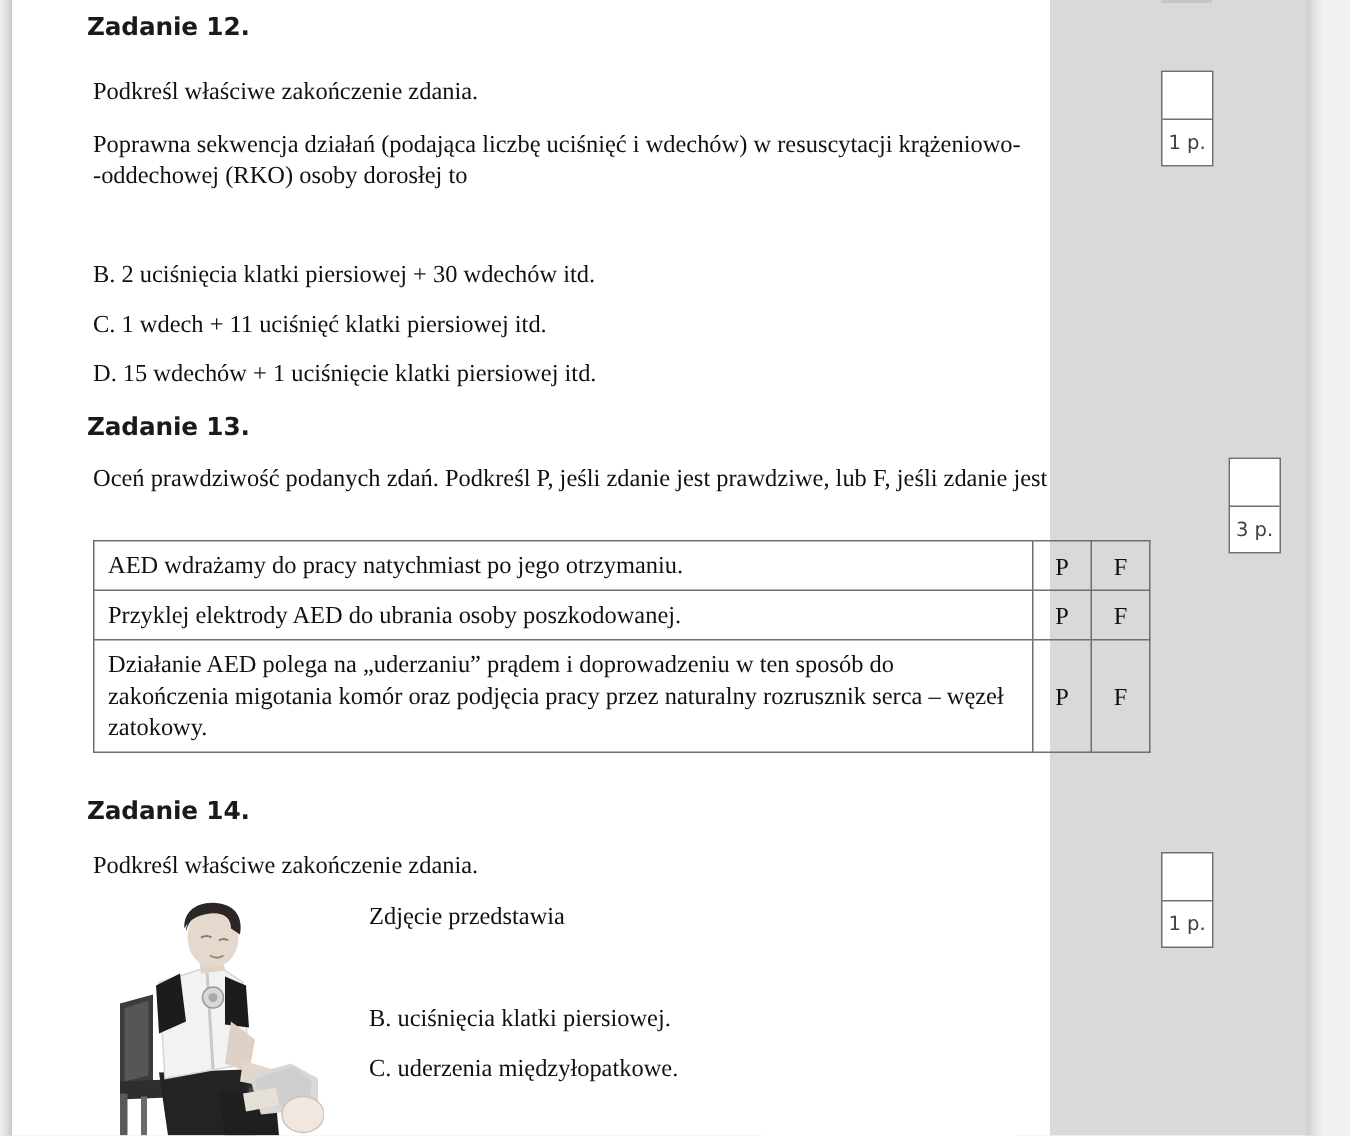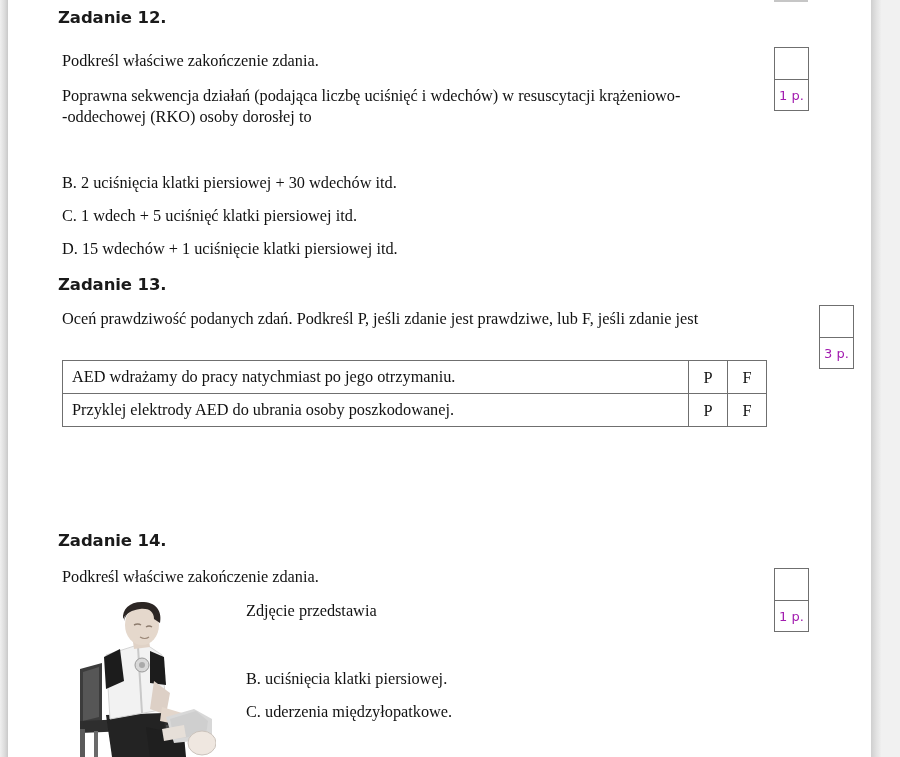--- a/index.html
+++ b/index.html
@@ -10,21 +10,21 @@
     width: 900px;
     height: 757px;
     background: #d9d9d9;
     font-family: "Liberation Serif", serif;
     overflow: hidden;
   }
   .page {
     position: absolute;
     left: 8px;
     top: 0;
-    width: 891px;
+    width: 692px;
     height: 757px;
     background: #ffffff;
     box-shadow: 0 0 0 0 transparent;
   }
   .page-edge-right {
     position: absolute;
     left: 871px;
     top: 0;
     width: 10px;
     height: 757px;
@@ -88,21 +88,21 @@
   .pts-box .cell-empty {
     height: 32px;
     border-bottom: 1px solid #6f6f6f;
     box-sizing: border-box;
   }
   .pts-box .cell-val {
     height: 30px;
     box-sizing: border-box;
     font-family: "DejaVu Sans", sans-serif;
     font-size: 13px;
-    color: #a21caf;
+    color: #404040;
     display: flex;
     align-items: center;
     padding-left: 4px;
   }
   .pts-stub {
     position: absolute;
     left: 766px;
     top: 0;
     width: 34px;
     height: 2px;
@@ -157,21 +157,21 @@
   <div class="pts-stub"></div>
 
   <div class="task-heading" style="top:8px;">Zadanie 12.</div>
 
   <div class="body-text" style="top:50px;">Podkreśl właściwe zakończenie zdania.</div>
 
   <div class="body-text" style="top:85px; width:700px;">Poprawna sekwencja działań (podająca liczbę uciśnięć i wdechów) w resuscytacji krążeniowo-</div>
   <div class="body-text" style="top:106px; width:700px;">-oddechowej (RKO) osoby dorosłej to</div>
 
   <div class="opt" style="top:173px;">B. 2 uciśnięcia klatki piersiowej + 30 wdechów itd.</div>
-  <div class="opt" style="top:206px;">C. 1 wdech + 5 uciśnięć klatki piersiowej itd.</div>
+  <div class="opt" style="top:206px;">C. 1 wdech + 11 uciśnięć klatki piersiowej itd.</div>
   <div class="opt" style="top:239px;">D. 15 wdechów + 1 uciśnięcie klatki piersiowej itd.</div>
 
   <div class="pts-box" style="left:766px; top:47px;">
     <div class="cell-empty"></div>
     <div class="cell-val">1 p.</div>
   </div>
 
   <div class="task-heading" style="top:275px;">Zadanie 13.</div>
 
   <div class="body-text" style="top:308px; width:700px;">Oceń prawdziwość podanych zdań. Podkreśl P, jeśli zdanie jest prawdziwe, lub F, jeśli zdanie jest</div>
@@ -186,20 +186,25 @@
       <tr>
         <td class="statement">AED wdrażamy do pracy natychmiast po jego otrzymaniu.</td>
         <td class="pf">P</td>
         <td class="pf">F</td>
       </tr>
       <tr>
         <td class="statement">Przyklej elektrody AED do ubrania osoby poszkodowanej.</td>
         <td class="pf">P</td>
         <td class="pf">F</td>
       </tr>
+      <tr>
+        <td class="statement">Działanie AED polega na „uderzaniu” prądem i doprowadzeniu w ten sposób do zakończenia migotania komór oraz podjęcia pracy przez naturalny rozrusznik serca – węzeł zatokowy.</td>
+        <td class="pf">P</td>
+        <td class="pf">F</td>
+      </tr>
     </tbody>
   </table>
 
   <div class="task-heading" style="top:531px;">Zadanie 14.</div>
 
   <div class="body-text" style="top:566px;">Podkreśl właściwe zakończenie zdania.</div>
 
   <div class="pts-box" style="left:766px; top:568px;">
     <div class="cell-empty"></div>
     <div class="cell-val">1 p.</div>

